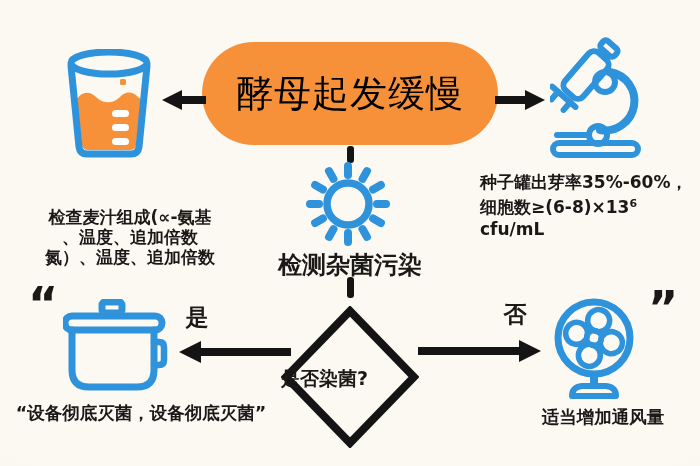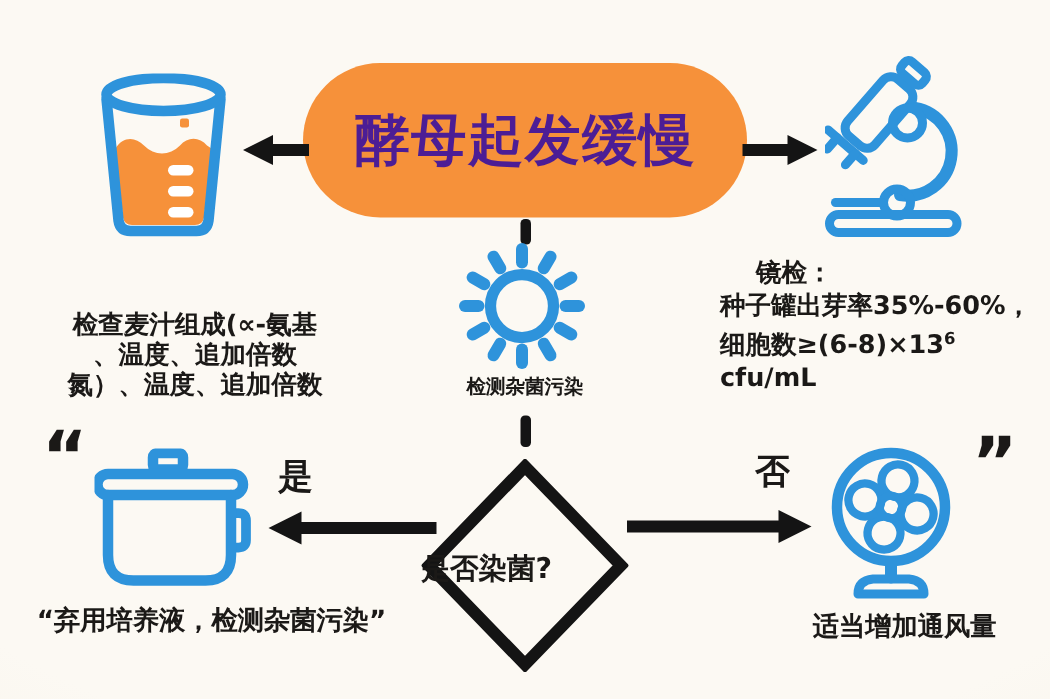--- a/index.html
+++ b/index.html
@@ -16,37 +16,37 @@
   }
   .abs{position:absolute;}
   
   .pill{
     left:202px;top:42px;width:296px;height:103px;
     background:var(--orange);
     border-radius:52px;
     display:flex;align-items:center;justify-content:center;
   }
   .pill-title{
-    font-size:37px;font-weight:700;color:#4c1d95;letter-spacing:1px;white-space:nowrap;
+    font-size:37px;font-weight:400;color:#000000;letter-spacing:1px;white-space:nowrap;
   }
   
   .txt{font-weight:700;color:#1b1917;}
   .left-branch{
     left:12px;top:173px;width:236px;
     font-size:17px;line-height:20px;text-align:center;margin-top:34px;
   }
   .right-branch{
     left:480px;top:171px;width:218px;
     font-size:17px;line-height:22px;text-align:left;
   }
   .right-branch .indent{padding-left:24px;}
   .sup{font-size:11px;vertical-align:6px;font-weight:700;}
   .center-label{
     left:268px;top:249px;width:164px;
-    font-size:13px;text-align:center;
+    font-size:24px;text-align:center;
   }
   .decision-label{
     left:281px;top:366px;width:138px;
     font-size:19px;text-align:left;
   }
   .branch-label{width:44px;font-size:23px;text-align:center;}
   .yes-label{left:175px;top:302px;}
   .no-label{left:493px;top:299px;}
   .caption{font-size:17.5px;text-align:center;}
   .pot-caption{left:11px;top:401px;width:260px;}
@@ -110,21 +110,20 @@
     <rect class="ic-thin" x="3" y="108" width="85" height="12" rx="6"></rect>
   </svg>
 
   <div class="abs txt left-branch">
     <div>检查麦汁组成(∝-氨基</div>
     <div>、温度、追加倍数</div>
     <div>氮）、温度、追加倍数</div>
   </div>
 
   <div class="abs txt right-branch">
-    <div class="indent">镜检：</div>
     <div>种子罐出芽率35%-60%，</div>
     <div><span>细胞数≥(6-8)×13</span><span class="sup">6</span><span> cfu/mL</span></div>
   </div>
 
   <div class="abs vdash vdash1"></div>
 
   <svg class="abs" style="left:304px;top:160px" width="88" height="88" viewBox="0 0 88 88">
     <circle class="ic" style="stroke-width:7.5" cx="44" cy="44" r="21"></circle>
     <g class="ic" style="stroke-width:8">
       <line x1="73" y1="44" x2="82" y2="44"></line>
@@ -165,21 +164,21 @@
 
   <div class="abs bigquote open-quote">“</div>
   <div class="abs bigquote close-quote">”</div>
 
   <svg class="abs" style="left:63px;top:299px" width="106" height="98" viewBox="0 0 106 98">
     <path class="ic-thin" style="stroke-width:6.5" d="M 91,43 H 96 Q 101,43 101,48 V 61 Q 101,66 96,66 H 91"></path>
     <path class="ic" d="M 9,31 L 9,71 Q 9,88 26,88 L 74,88 Q 91,88 91,71 L 91,31"></path>
     <rect class="ic" x="39" y="3" width="20" height="11" rx="3"></rect>
     <rect class="ic" x="2" y="17" width="97" height="14" rx="7"></rect>
   </svg>
-  <div class="abs txt caption pot-caption">“弃用培养液，检测杂菌污染”</div>
+  <div class="abs txt caption pot-caption">“设备彻底灭菌，设备彻底灭菌”</div>
 
   <svg class="abs" style="left:552px;top:296px" width="84" height="104" viewBox="0 0 84 104">
     <circle class="ic" cx="42" cy="42" r="36"></circle>
     <g class="ic" style="stroke-width:5.5" transform="rotate(15 42 42)">
       <circle cx="42" cy="24" r="11"></circle>
       <circle cx="60" cy="42" r="11"></circle>
       <circle cx="42" cy="60" r="11"></circle>
       <circle cx="24" cy="42" r="11"></circle>
       <circle cx="42" cy="42" r="7.5"></circle>
     </g>

